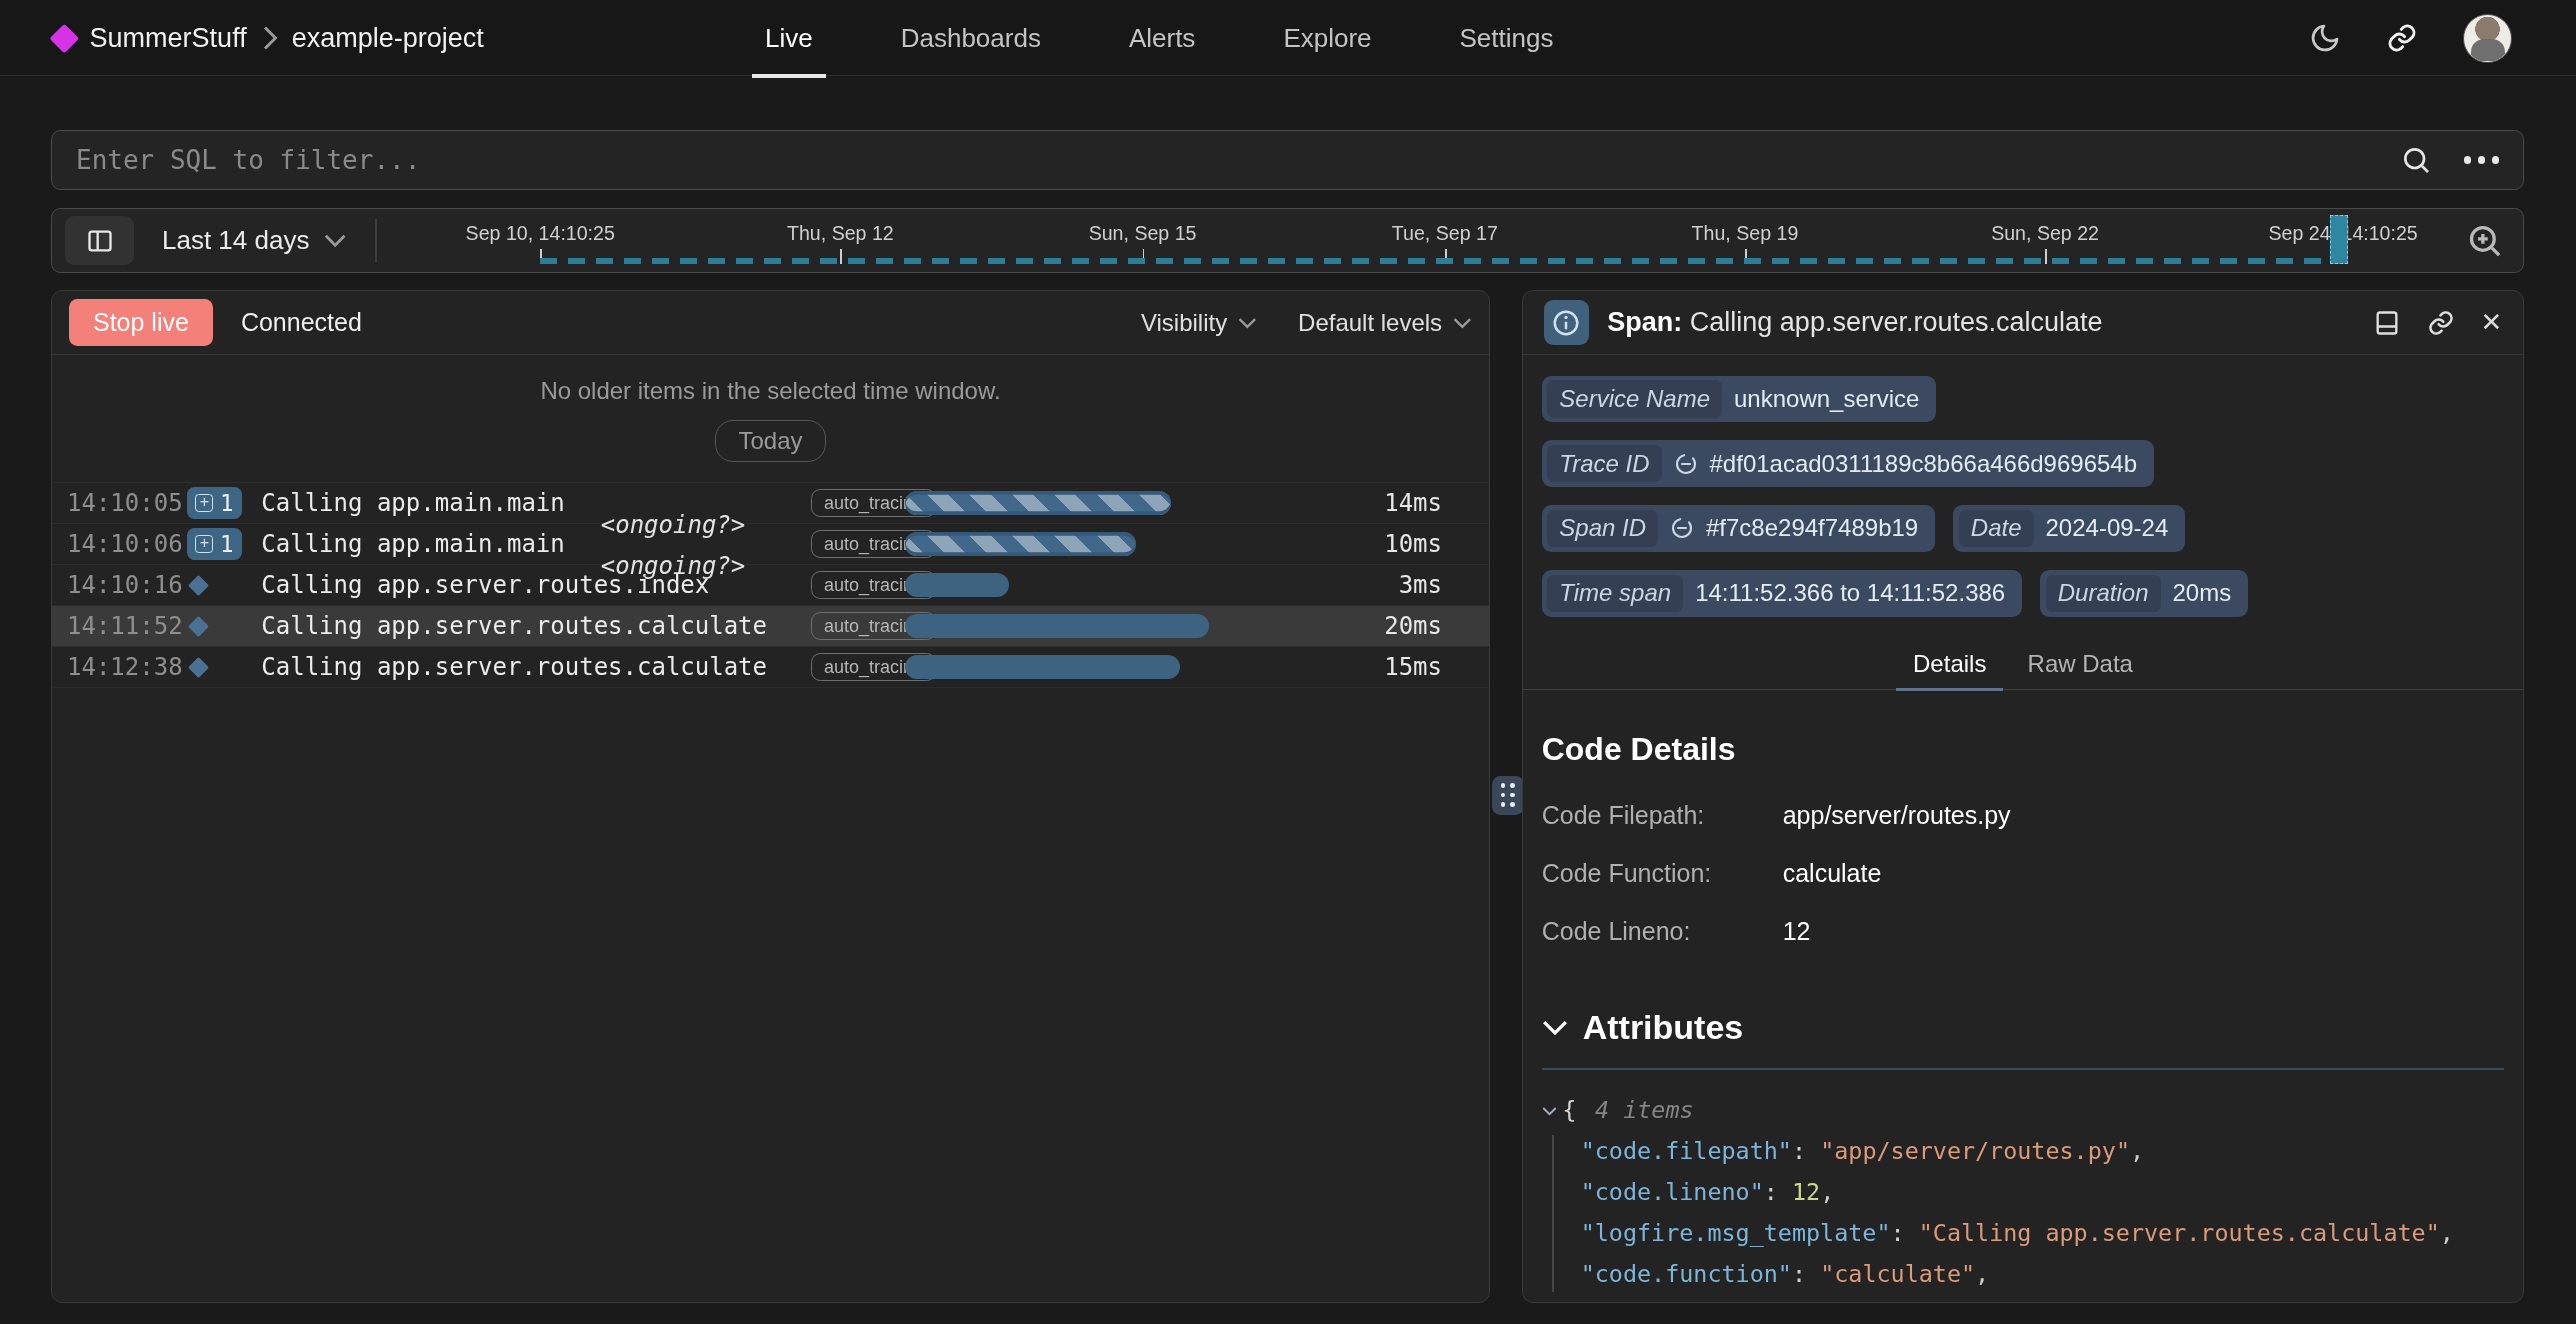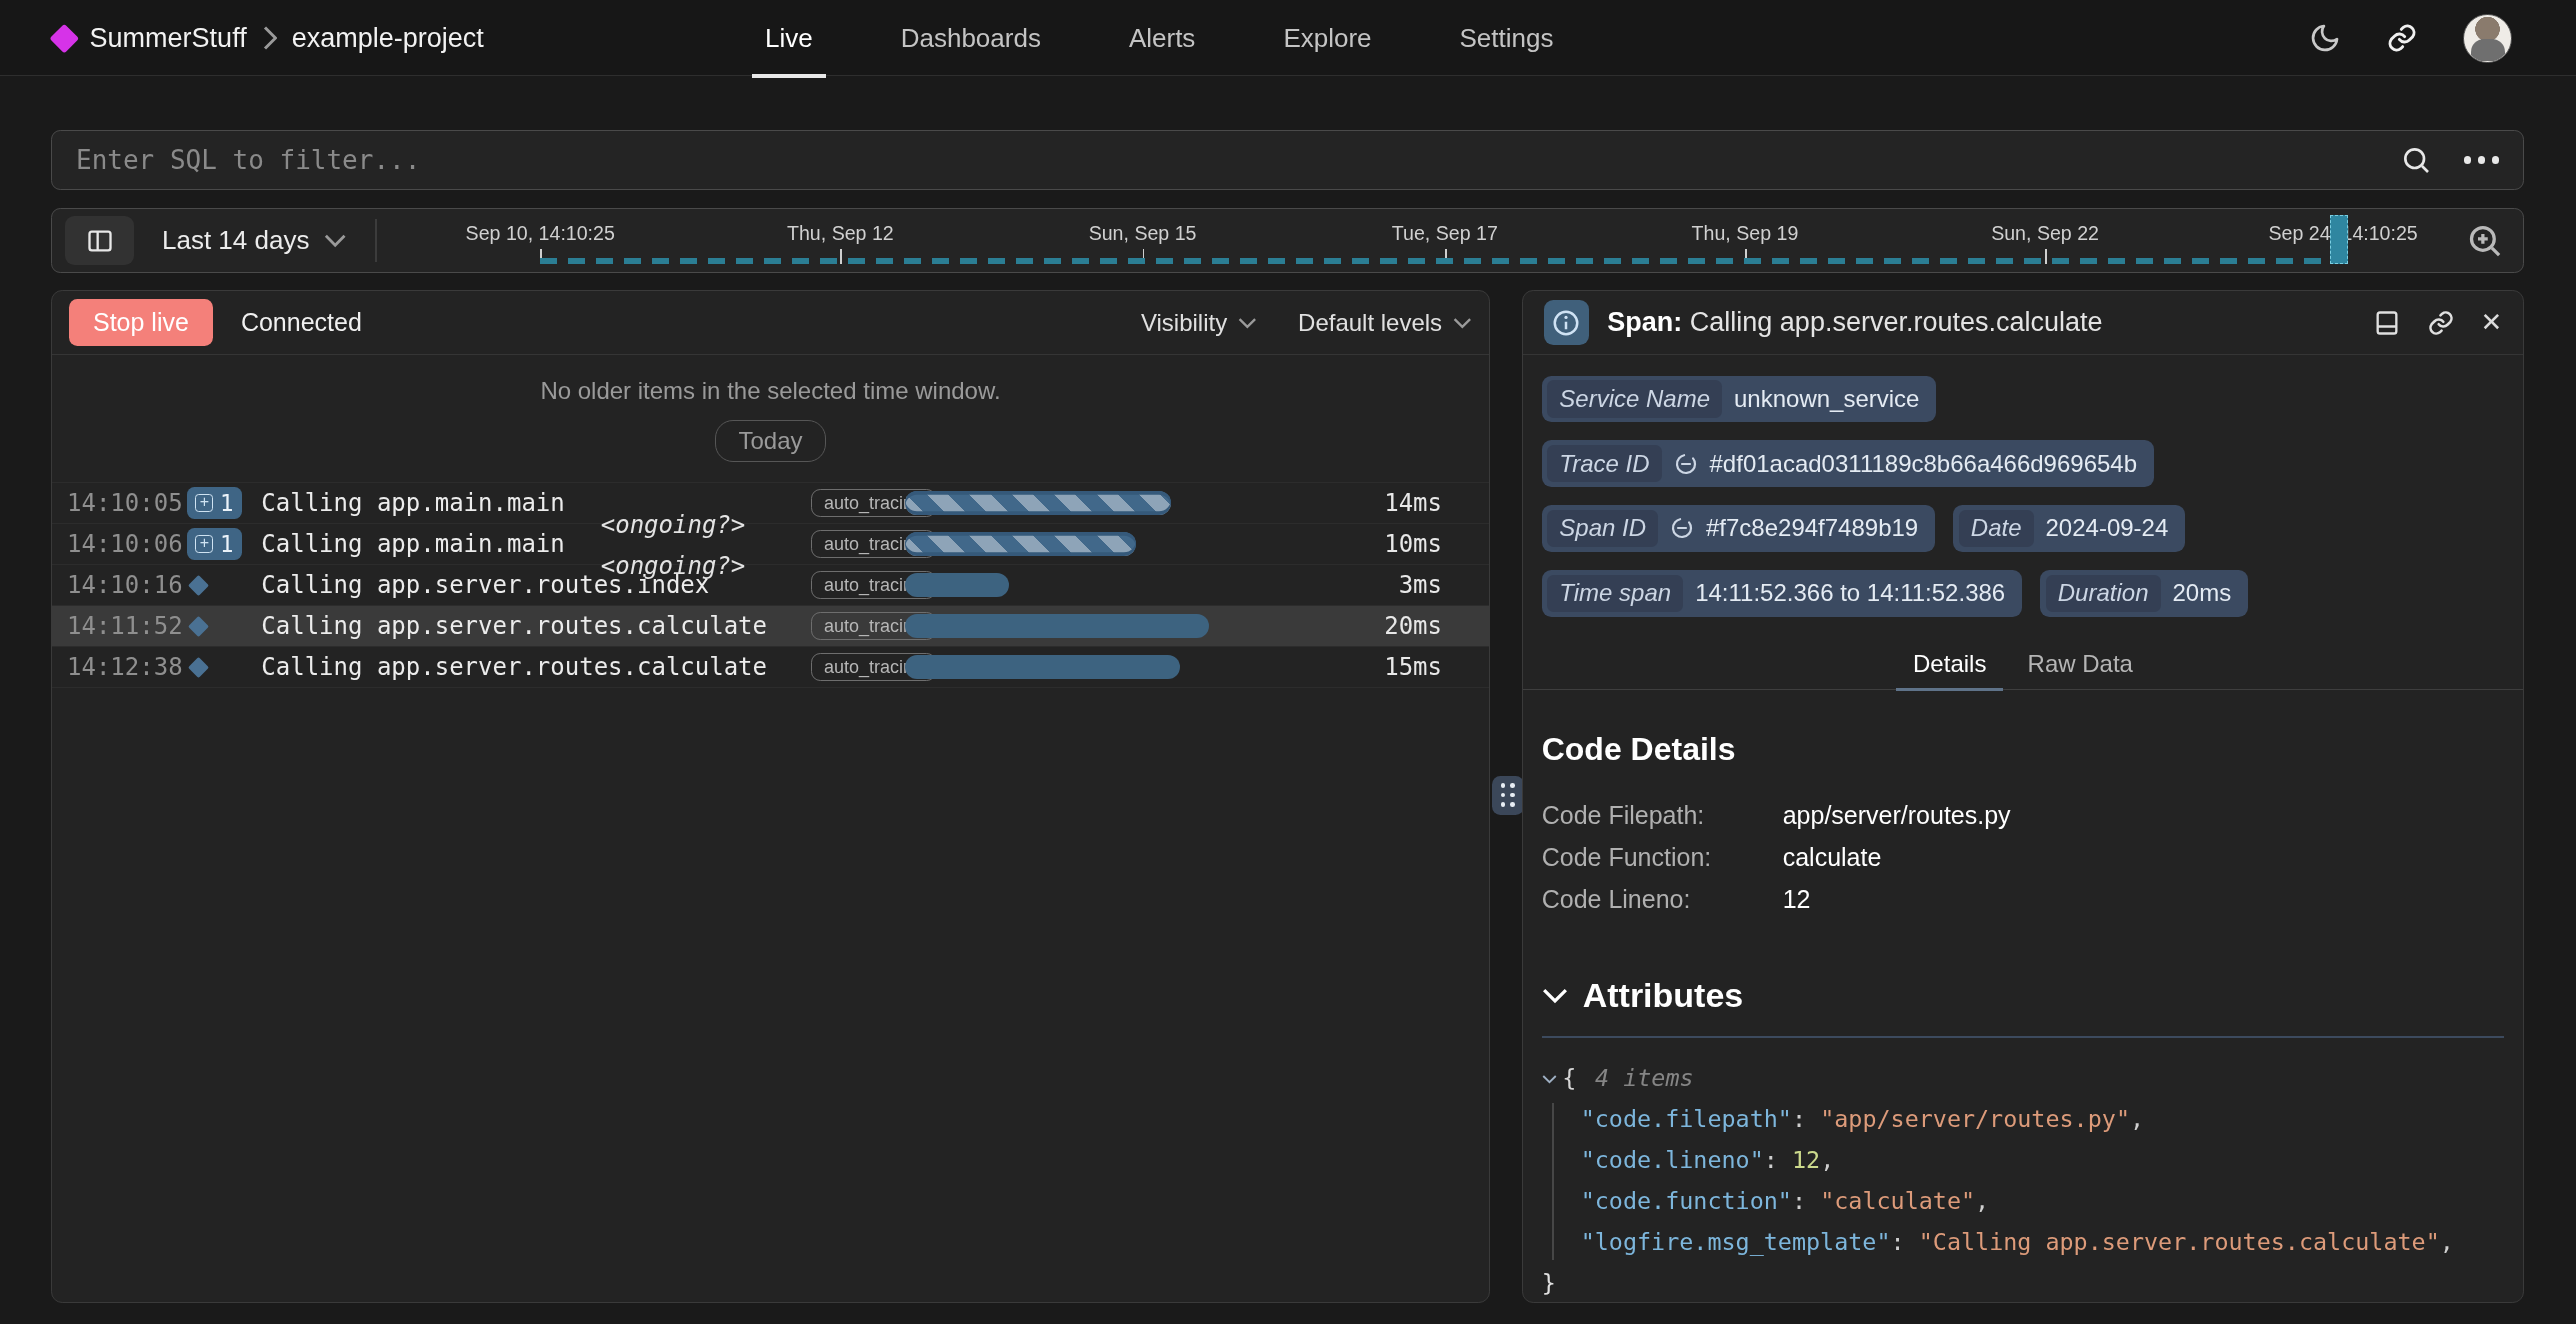--- a/index.html
+++ b/index.html
@@ -88,21 +88,21 @@
   .badge-value { color:#e4ebf3; font-size:24px; }
   .badge-link { color:#ccd6e4; display:flex; }
 
   .rp-tabs { display:flex; margin:22.4px -18.7px 0; padding:0 11.2px; border-bottom:1.9px solid #3e3e3e;justify-content:center; }
   .rp-tab { font-size:24px; color:#b5b5b5; padding:11.2px 20.6px; position:relative; cursor:pointer; background:none; border:none; font-family:inherit; }
   .rp-tab.active { color:#fff; }
   .rp-tab.active::after { content:""; position:absolute; left:3.7px; right:3.7px; bottom:-1.9px; height:3.7px; background:#5f7389; }
 
   .code-details { margin-top:41px; }
   .section-h { font-size:32px; color:#fff; font-weight:700; margin-bottom:26px; }
-  .kv { display:flex; font-size:25px; line-height:42px; }
+  .kv { display:flex; font-size:25px; line-height:42px;margin-top:16px; }
   .kv-label { width:241px; color:#b0b0b0; }
   .kv-value { color:#fff; }
 
   .attrs { margin-top:56px; }
   .attrs-head { display:flex; align-items:center; gap:15px; font-size:34px; font-weight:700; color:#fff; cursor:pointer; }
   .attrs-divider { height:1.9px; background:#3c4a5e; margin-top:20.6px; }
 
   .json { font-family:"DejaVu Sans Mono",monospace; font-size:23.4px; line-height:41px; margin-top:20.6px; color:#d6d6d6; }
   .jopen { display:flex; align-items:center; gap:5.6px; }
   .jopen .jchev { color:#9fb0c4; font-size:18.7px; }
@@ -442,20 +442,20 @@
           <svg width="15" height="10.3" viewBox="0 0 24 14">
               <path d="M2 2l10 10L22 2" fill="none" stroke="#9fb0c4" stroke-width="3"></path>
             </svg>
         </span>
         <span class="jbrace"></span>
         <span class="jnote">4 items</span>
       </div>
       <div class="jentries">
         <div class="jline"><span class="jkey">code.filepath</span><span class="jpunct"></span><span class="jstr">app/server/routes.py</span></div>
         <div class="jline"><span class="jkey">code.lineno</span><span class="jpunct"></span><span class="jnum">12</span></div>
+        <div class="jline"><span class="jkey">logfire.msg_template</span><span class="jpunct"></span><span class="jstr">Calling app.server.routes.calculate</span></div>
         <div class="jline"><span class="jkey">code.function</span><span class="jpunct"></span><span class="jstr">calculate</span></div>
-        <div class="jline"><span class="jkey">logfire.msg_template</span><span class="jpunct"></span><span class="jstr">Calling app.server.routes.calculate</span></div>
       </div>
       <div class="jclose"></div>
     </div>
   </div>
 </div>
 
 
 </body></html>

